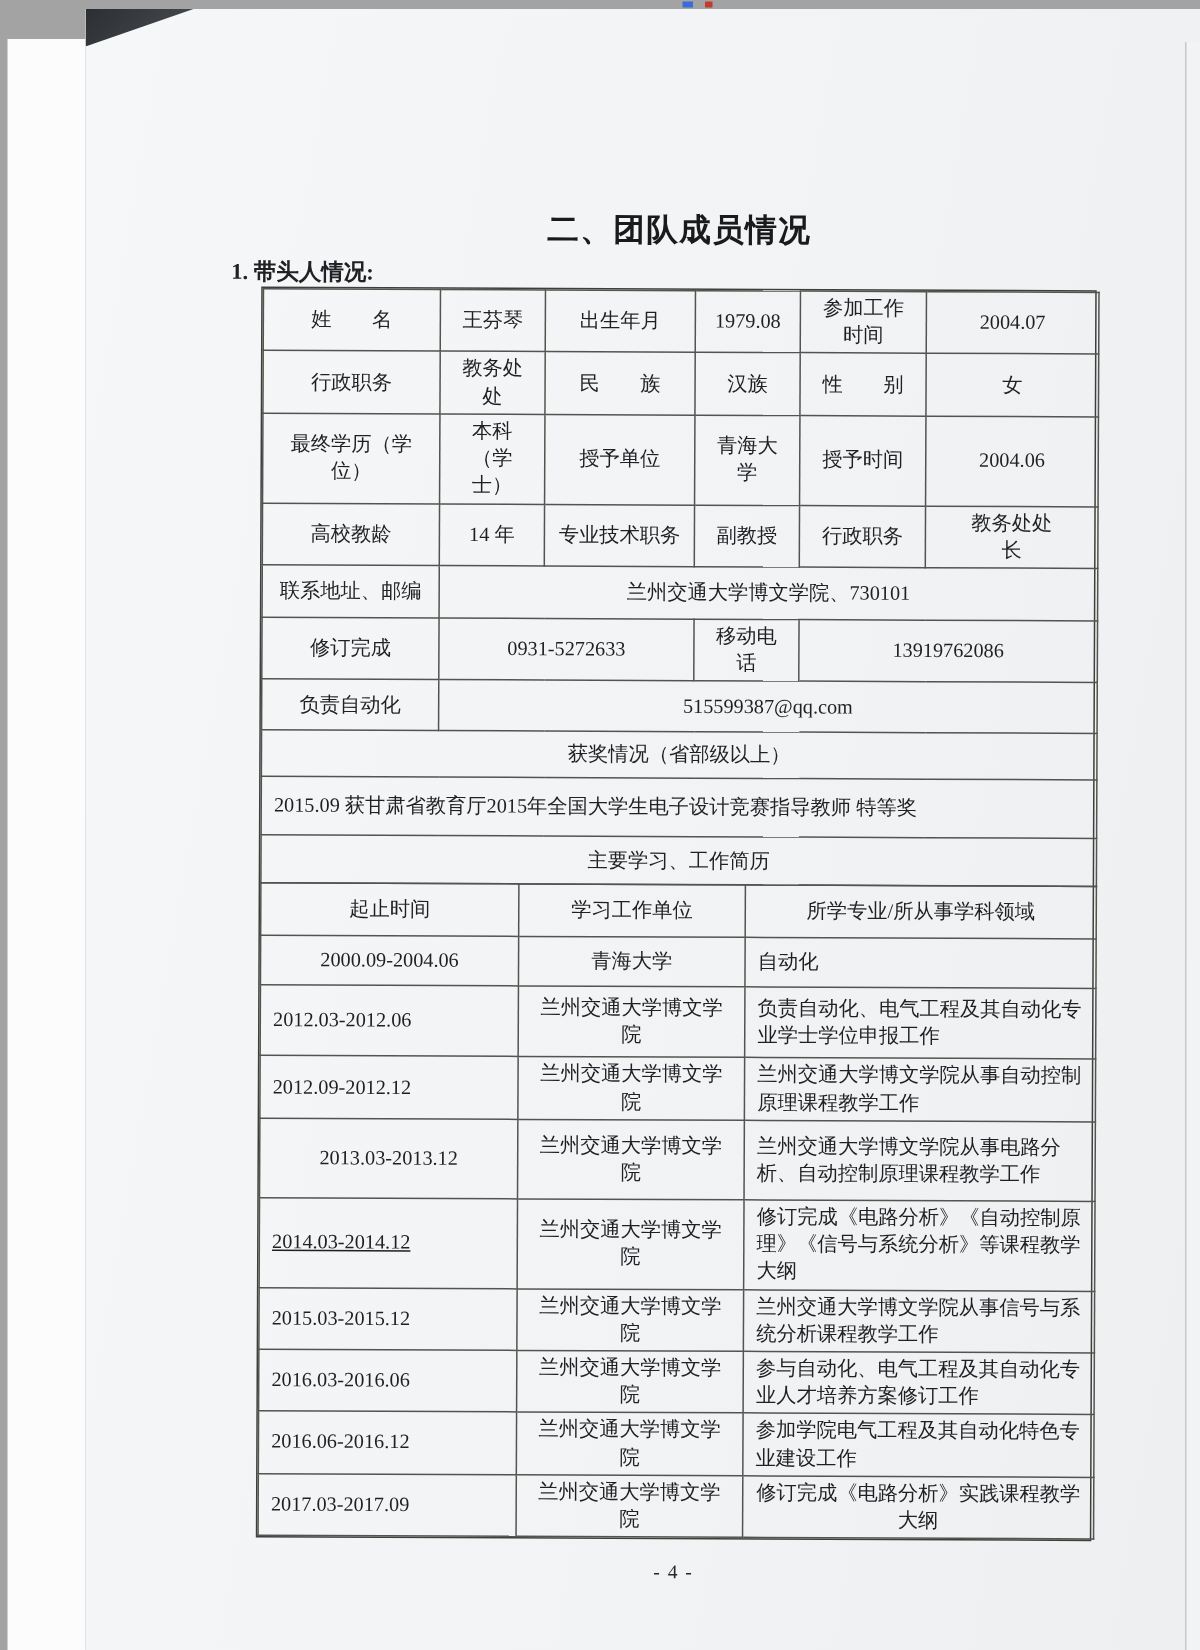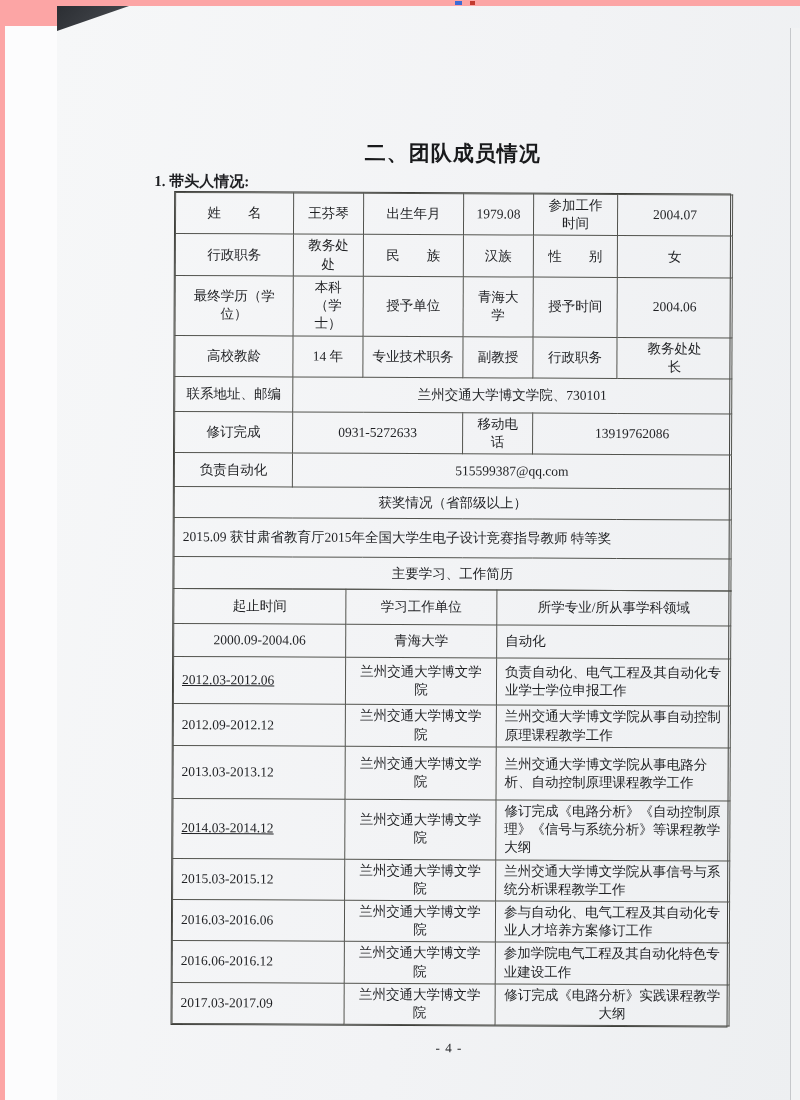--- a/index.html
+++ b/index.html
@@ -1,21 +1,21 @@
 <!DOCTYPE html>
 <html><head>
 <meta charset="utf-8">
 <style>
   html,body{margin:0;padding:0;}
   body{
     width:800px;height:1100px;overflow:hidden;
     font-family:"Liberation Serif","DejaVu Serif",serif;
     background:#101114;
   }
-  .scan-root{position:relative;width:800px;height:1100px;background:#fca5a5;overflow:hidden;}
+  .scan-root{position:relative;width:800px;height:1100px;background:#a3a3a3;overflow:hidden;}
   
   .backing-strip{position:absolute;left:5px;top:26px;width:52px;height:1074px;background:#fcfcfd;}
   
   .paper{
     position:absolute;left:57px;top:6px;width:743px;height:1094px;
     background:linear-gradient(100deg,#f6f7f8 0%,#f2f3f5 55%,#edeff1 100%);
   }
   
   .corner-shade{
     position:absolute;left:57px;top:6px;width:72px;height:25px;
@@ -155,31 +155,31 @@
               <td>起止时间</td>
               <td>学习工作单位</td>
               <td>所学专业/所从事学科领域</td>
             </tr>
             <tr style="height: 33px;">
               <td style="text-align: center;">2000.09-2004.06</td>
               <td>青海大学</td>
               <td style="text-align: left;">自动化</td>
             </tr>
             <tr style="height: 47px;">
-              <td style="text-align: left; text-decoration: underline;">2012.03-2012.06</td>
+              <td style="text-align: left;">2012.03-2012.06</td>
               <td>兰州交通大学博文学院</td>
               <td style="text-align: left;">负责自动化、电气工程及其自动化专业学士学位申报工作</td>
             </tr>
             <tr style="height: 39px;">
               <td style="text-align: left;">2012.09-2012.12</td>
               <td>兰州交通大学博文学院</td>
               <td style="text-align: left;">兰州交通大学博文学院从事自动控制原理课程教学工作</td>
             </tr>
             <tr style="height: 53px;">
-              <td style="text-align: left; margin-top: 48px;">2013.03-2013.12</td>
+              <td style="text-align: center; margin-top: 48px;">2013.03-2013.12</td>
               <td>兰州交通大学博文学院</td>
               <td style="text-align: left;">兰州交通大学博文学院从事电路分析、自动控制原理课程教学工作</td>
             </tr>
             <tr style="height: 53px;">
               <td style="text-align: left; text-decoration: underline;">2014.03-2014.12</td>
               <td>兰州交通大学博文学院</td>
               <td style="text-align: left;">修订完成《电路分析》《自动控制原理》《信号与系统分析》等课程教学大纲</td>
             </tr>
             <tr style="height: 37px;">
               <td style="text-align: left;">2015.03-2015.12</td>

